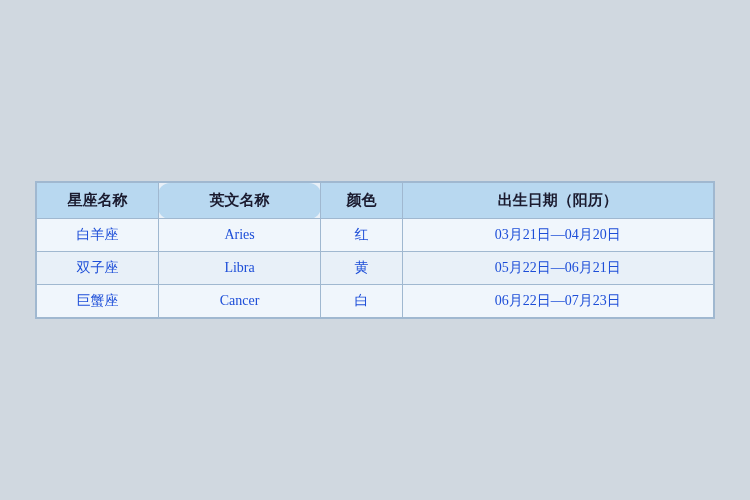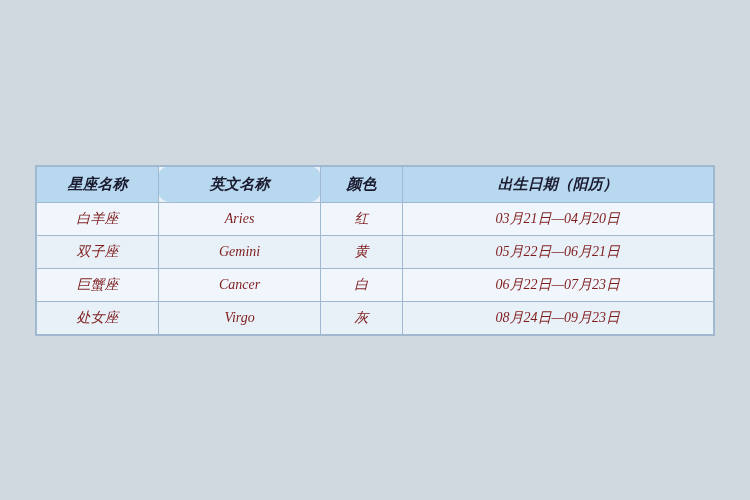--- a/index.html
+++ b/index.html
@@ -15,21 +15,20 @@
       display: flex;
       align-items: center;
       justify-content: center;
       font-family: "SimSun", "宋体", serif;
     }
 
     .table-container {
       background-color: #e8f0f8;
       border: 1px solid #a0b8d0;
       width: 680px;
-      font-style: italic;
     }
 
     table {
       width: 100%;
       border-collapse: collapse;
     }
 
     thead tr th {
       background-color: #b8d8f0;
       border: 1px solid #a0b8d0;
@@ -38,21 +37,21 @@
       font-size: 15px;
       font-weight: bold;
       color: #1a1a2e;
     }
 
     tbody tr td {
       border: 1px solid #a0b8d0;
       padding: 7px 12px;
       text-align: center;
       font-size: 14px;
-      color: #7f1d1d;
+      color: #1d4ed8;
       background-color: #f0f6fc;
     }
 
     tbody tr:nth-child(even) td {
       background-color: #e8f0f8;
     }
 
     .col-zh { width: 18%; }
     .col-en { width: 24%; border-radius: 12px; }
     .col-color { width: 12%; }
@@ -73,31 +72,25 @@
     </thead>
     <tbody id="table-body">
     <tr>
           <td>白羊座</td>
           <td>Aries</td>
           <td>红</td>
           <td>03月21日—04月20日</td>
         </tr>
         <tr>
           <td>双子座</td>
-          <td>Gemini</td>
+          <td>Libra</td>
           <td>黄</td>
           <td>05月22日—06月21日</td>
         </tr>
         <tr>
           <td>巨蟹座</td>
           <td>Cancer</td>
           <td>白</td>
           <td>06月22日—07月23日</td>
         </tr>
-        <tr>
-          <td>处女座</td>
-          <td>Virgo</td>
-          <td>灰</td>
-          <td>08月24日—09月23日</td>
-        </tr>
       </tbody>
   </table>
 </div>
 
 </body></html>

